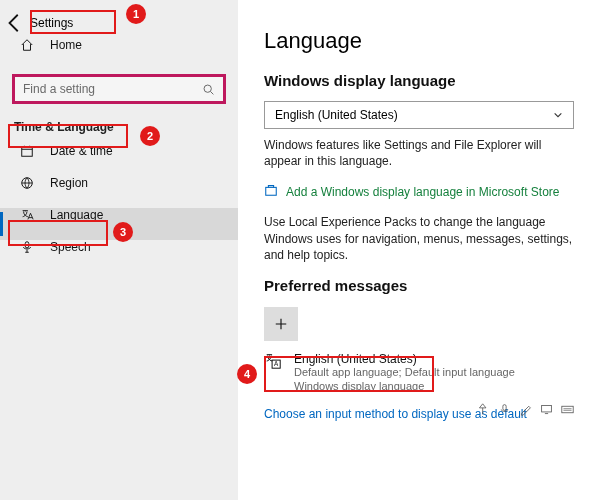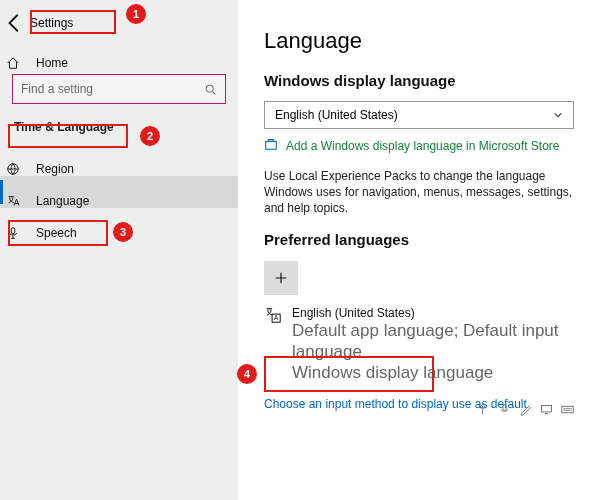--- a/index.html
+++ b/index.html
@@ -2,46 +2,46 @@
 <html><head>
 <meta charset="utf-8">
 <style>
   * { box-sizing: border-box; margin: 0; padding: 0; font-family: "Segoe UI", Arial, sans-serif; }
   body { width: 600px; height: 500px; background: #fff; position: relative; overflow: hidden; font-size: 12px; color: #000; }
   .app { display: flex; width: 100%; height: 100%; }
   .sidebar { width: 238px; background: #eeeeee; display: flex; flex-direction: column; padding-top: 8px; }
   .titlebar { display: flex; align-items: center; height: 30px; padding: 0 4px; }
   .back-btn { width: 22px; height: 22px; display: flex; align-items: center; justify-content: center; margin-right: 4px; }
   .title { font-size: 12px; }
-  .nav-item { display: flex; align-items: flex-end; height: 32px; padding: 0 6px; color: #111; }
+  .nav-item { display: flex; align-items: flex-start; height: 32px; padding: 0 20px; color: #111; }
   .nav-item .icon { width: 20px; display: flex; justify-content: flex-start; }
   .nav-item .icon svg { width: 14px; height: 14px; }
   .nav-item .lbl { margin-left: 10px; font-size: 12px; }
   .nav-item.selected { background: #d8d8d8; position: relative; }
   .nav-item.selected::before { content: ""; position: absolute; left: 0; top: 4px; bottom: 4px; width: 3px; background: #0067c0; }
-  .searchbox { margin: 4px 12px 10px 12px; height: 30px; background: #f5f5f5; border: 1px solid #be185d; display: flex; align-items: center; padding: 0 8px; color: #6a6a6a; }
+  .searchbox { margin: 4px 12px 10px 12px; height: 30px; background: #f5f5f5; border: 3px solid #be185d; display: flex; align-items: center; padding: 0 8px; color: #6a6a6a; }
   .searchbox .ph { flex: 1; }
   .section-hdr { font-size: 12px; font-weight: 600; color: #222; padding: 6px 14px 10px 14px; }
   .main { flex: 1; padding: 28px 22px 10px 26px; overflow: hidden; }
   .h1 { font-size: 22px; font-weight: 400; margin-bottom: 18px; }
   .h2 { font-size: 15px; font-weight: 600; margin-bottom: 12px; color: #111; }
   .dropdown { width: 310px; height: 28px; border: 1px solid #999; display: flex; align-items: center; padding: 0 10px; font-size: 12px; margin-bottom: 8px; }
   .dropdown .val { flex: 1; }
   .desc { font-size: 12px; color: #222; max-width: 310px; line-height: 1.35; margin-bottom: 14px; }
   .link { color: #15803d; font-size: 12px; display: flex; align-items: center; margin-bottom: 14px; }
   .link .licon { margin-right: 8px; }
   .link .licon svg { width: 14px; height: 14px; }
   .addrow { height: 36px; display: flex; align-items: center; }
   .addbtn { width: 34px; height: 34px; background: #ddd; display: flex; align-items: center; justify-content: center; margin-right: 10px; }
   .addbtn svg { width: 14px; height: 14px; }
   .langentry { display: flex; align-items: flex-start; margin-top: 10px; }
   .langentry .licon { width: 20px; height: 20px; margin-right: 10px; margin-top: 0; }
   .langentry .licon svg { width: 18px; height: 18px; }
   .langentry .langtext .name { font-size: 12px; color: #111; }
-  .langentry .langtext .meta { font-size: 17px; color: #666; line-height: 1.25; }
+  .langentry .langtext .meta { font-size: 11px; color: #666; line-height: 1.25; }
   .lang-icons { position: absolute; right: 26px; top: 403px; display: flex; gap: 8px; color: #555; }
   .lang-icons svg { width: 13px; height: 13px; }
   .linkbottom { color: #0067c0; font-size: 12px; margin-top: 14px; }
   
   .hl { position: absolute; border: 2px solid #e11a1a; background: rgba(0,0,0,0); pointer-events: none; }
   .marker { position: absolute; width: 20px; height: 20px; border-radius: 50%; background: #e11a1a; color: #fff; font-size: 11px; font-weight: 700; display: flex; align-items: center; justify-content: center; pointer-events: none; }
 </style>
 </head>
 <body>
 
@@ -68,20 +68,29 @@
     <div class="searchbox">
       <span class="ph">Find a setting</span>
       <svg viewBox="0 0 16 16" width="13" height="13">
           <circle cx="7" cy="7" r="4.5" stroke="#666" stroke-width="1.2" fill="none"></circle>
           <path d="M10.5 10.5 L14 14" stroke="#666" stroke-width="1.2"></path>
         </svg>
     </div>
 
     <div class="section-hdr">Time &amp; Language</div>
 
+    <div class="nav-item">
+      <span class="icon">
+        <svg viewBox="0 0 16 16">
+            <rect x="2" y="3" width="12" height="11" stroke="#111" stroke-width="1.1" fill="none"></rect>
+            <path d="M2 6 H14 M5 2 V4 M11 2 V4" stroke="#111" stroke-width="1.1"></path>
+          </svg>
+      </span>
+      <span class="lbl">Date &amp; time</span>
+    </div>
 
     <div class="nav-item">
       <span class="icon">
         <svg viewBox="0 0 16 16">
             <circle cx="8" cy="8" r="6" stroke="#111" stroke-width="1.1" fill="none"></circle>
             <path d="M2 8 H14 M8 2 C5 5 5 11 8 14 M8 2 C11 5 11 11 8 14" stroke="#111" stroke-width="1" fill="none"></path>
           </svg>
       </span>
       <span class="lbl">Region</span>
     </div>
@@ -109,34 +118,35 @@
   <div class="main">
     <div class="h1">Language</div>
 
     <div class="h2">Windows display language</div>
     <div class="dropdown">
       <span class="val">English (United States)</span>
       <svg viewBox="0 0 12 12" width="10" height="10">
           <path d="M2 4 L6 8 L10 4" stroke="#333" stroke-width="1.3" fill="none"></path>
         </svg>
     </div>
+    <div class="desc">Windows features like Settings and File Explorer will appear in this language.</div>
 
     <a class="link">
       <span class="licon">
         <svg viewBox="0 0 16 16">
             <rect x="2" y="5" width="12" height="9" stroke="#0067c0" stroke-width="1.2" fill="none"></rect>
             <path d="M5 5 V3 H11 V5" stroke="#0067c0" stroke-width="1.2" fill="none"></path>
           </svg>
       </span>
       <span>Add a Windows display language in Microsoft Store</span>
     </a>
 
     <div class="desc">Use Local Experience Packs to change the language Windows uses for navigation, menus, messages, settings, and help topics.</div>
 
-    <div class="h2">Preferred languages</div>
+    <div class="h2">Preferred messages</div>
 
     <div class="addrow">
       <div class="addbtn">
         <svg viewBox="0 0 16 16">
             <path d="M8 2 V14 M2 8 H14" stroke="#111" stroke-width="1.3"></path>
           </svg>
       </div>
     </div>
 
     <div class="langentry">

